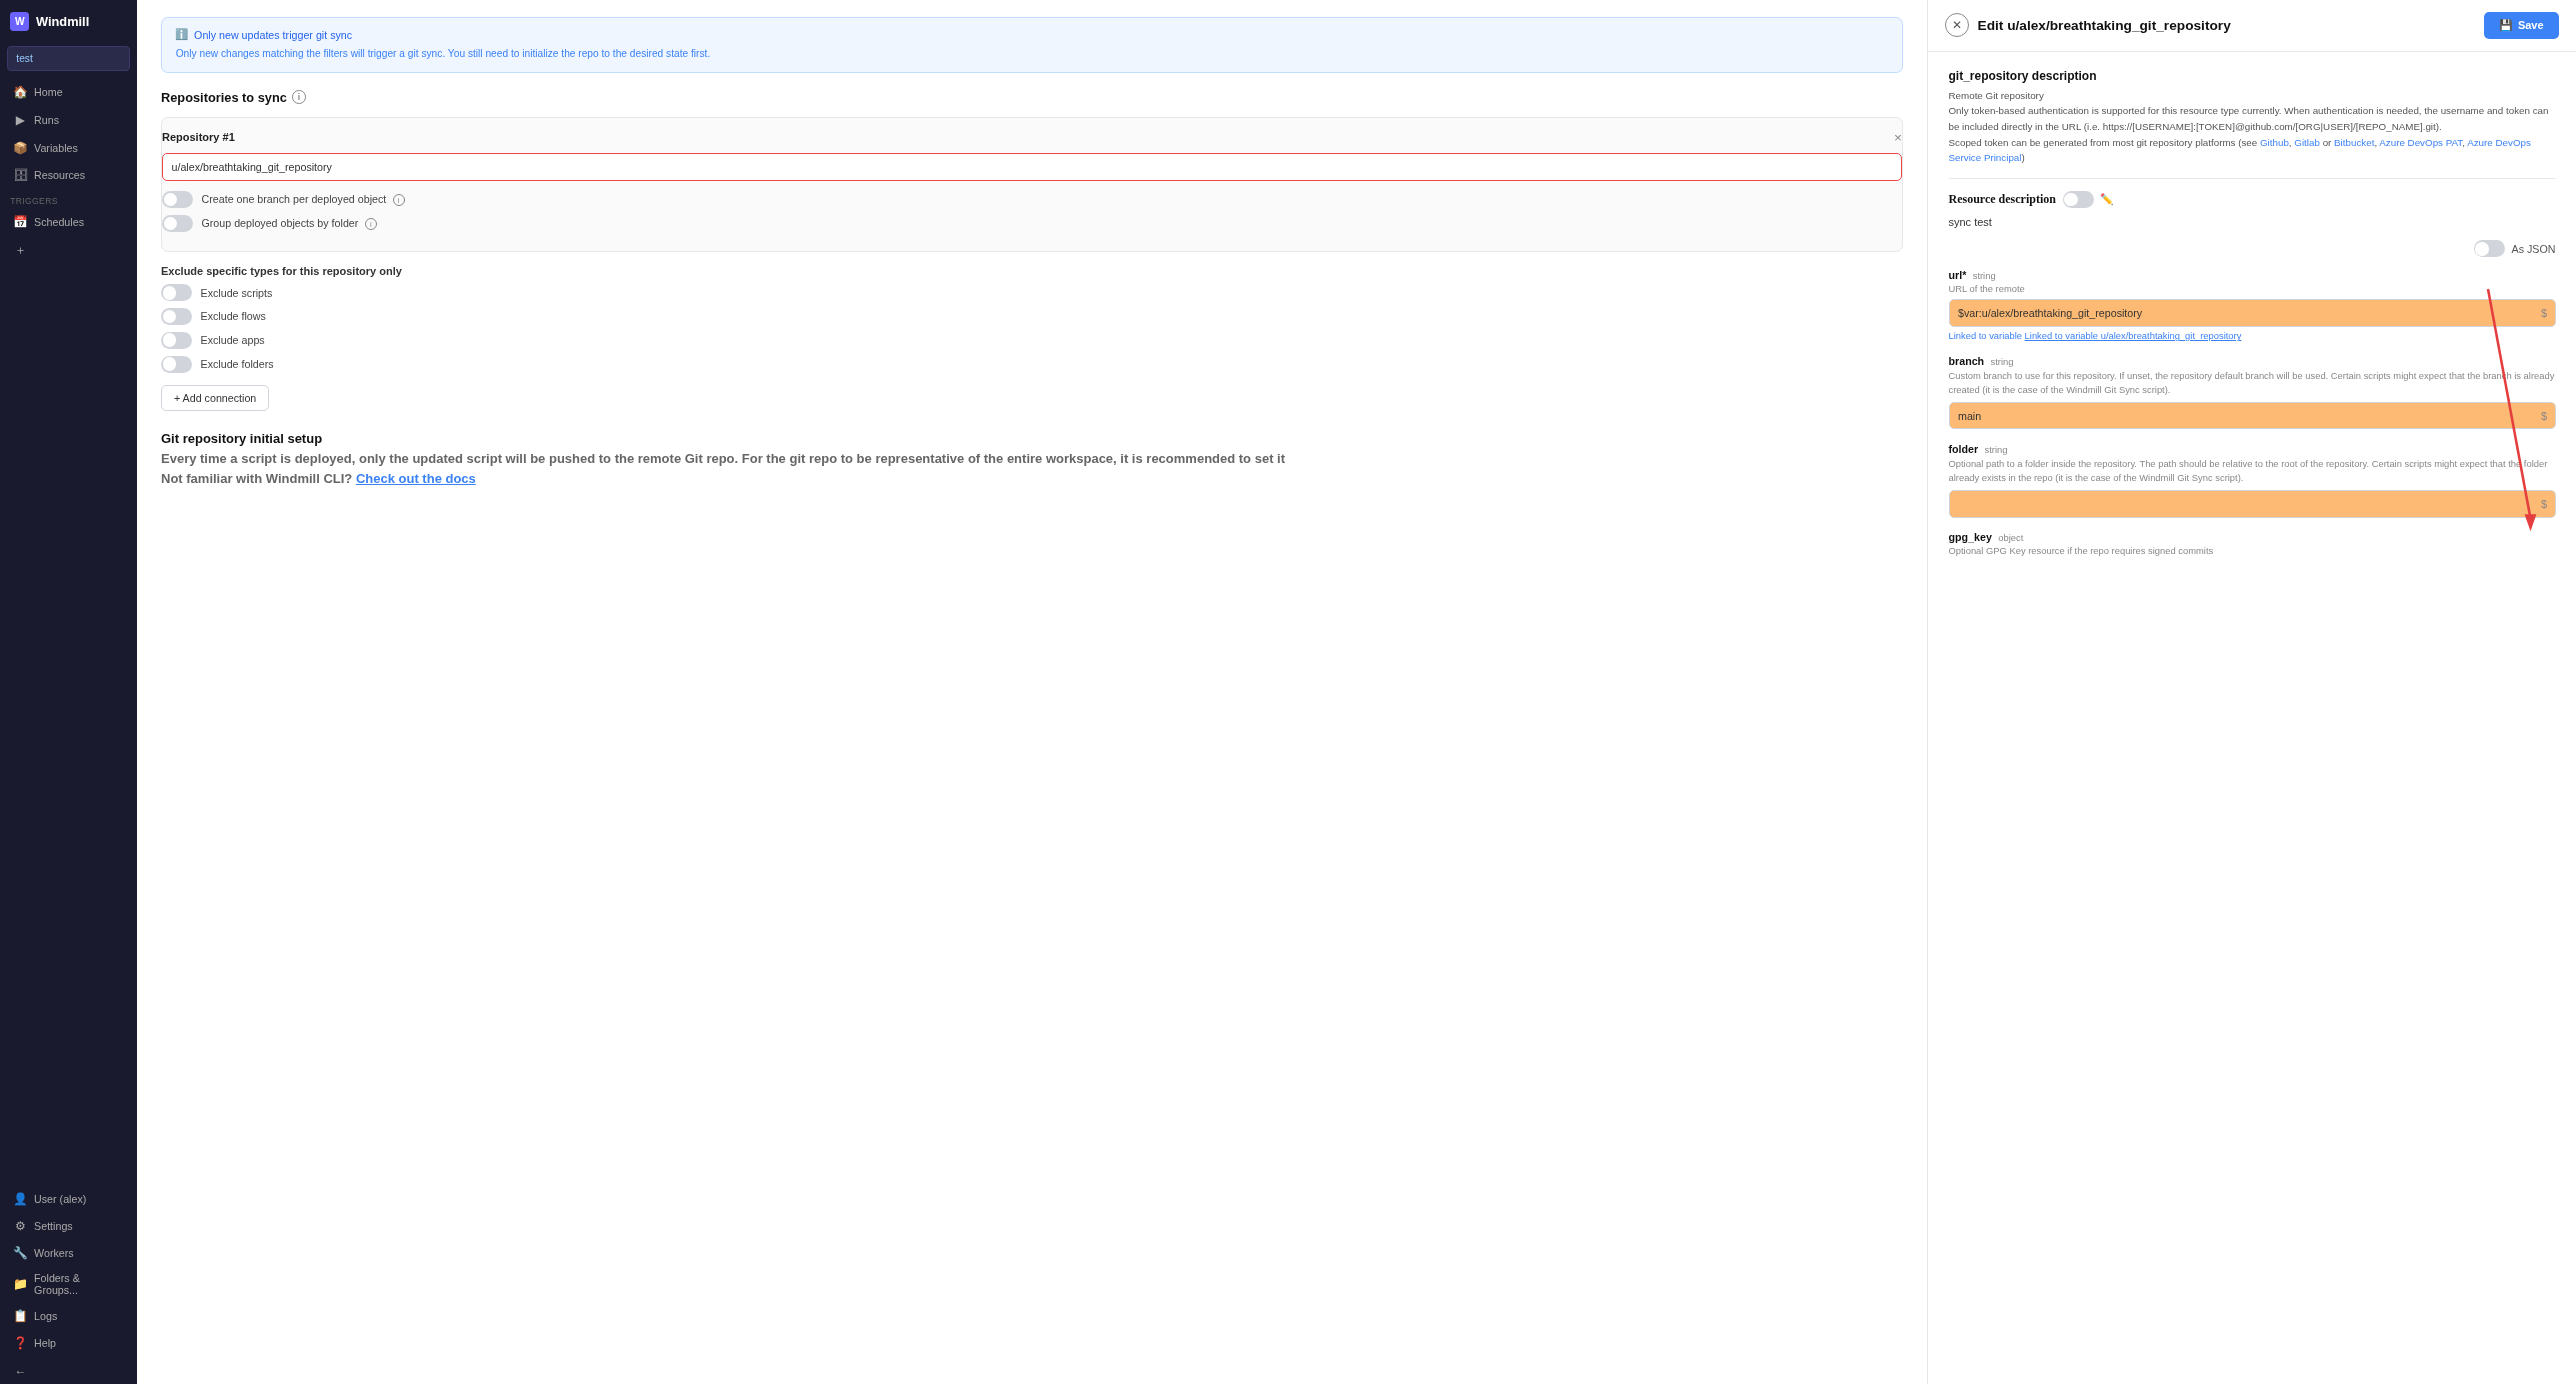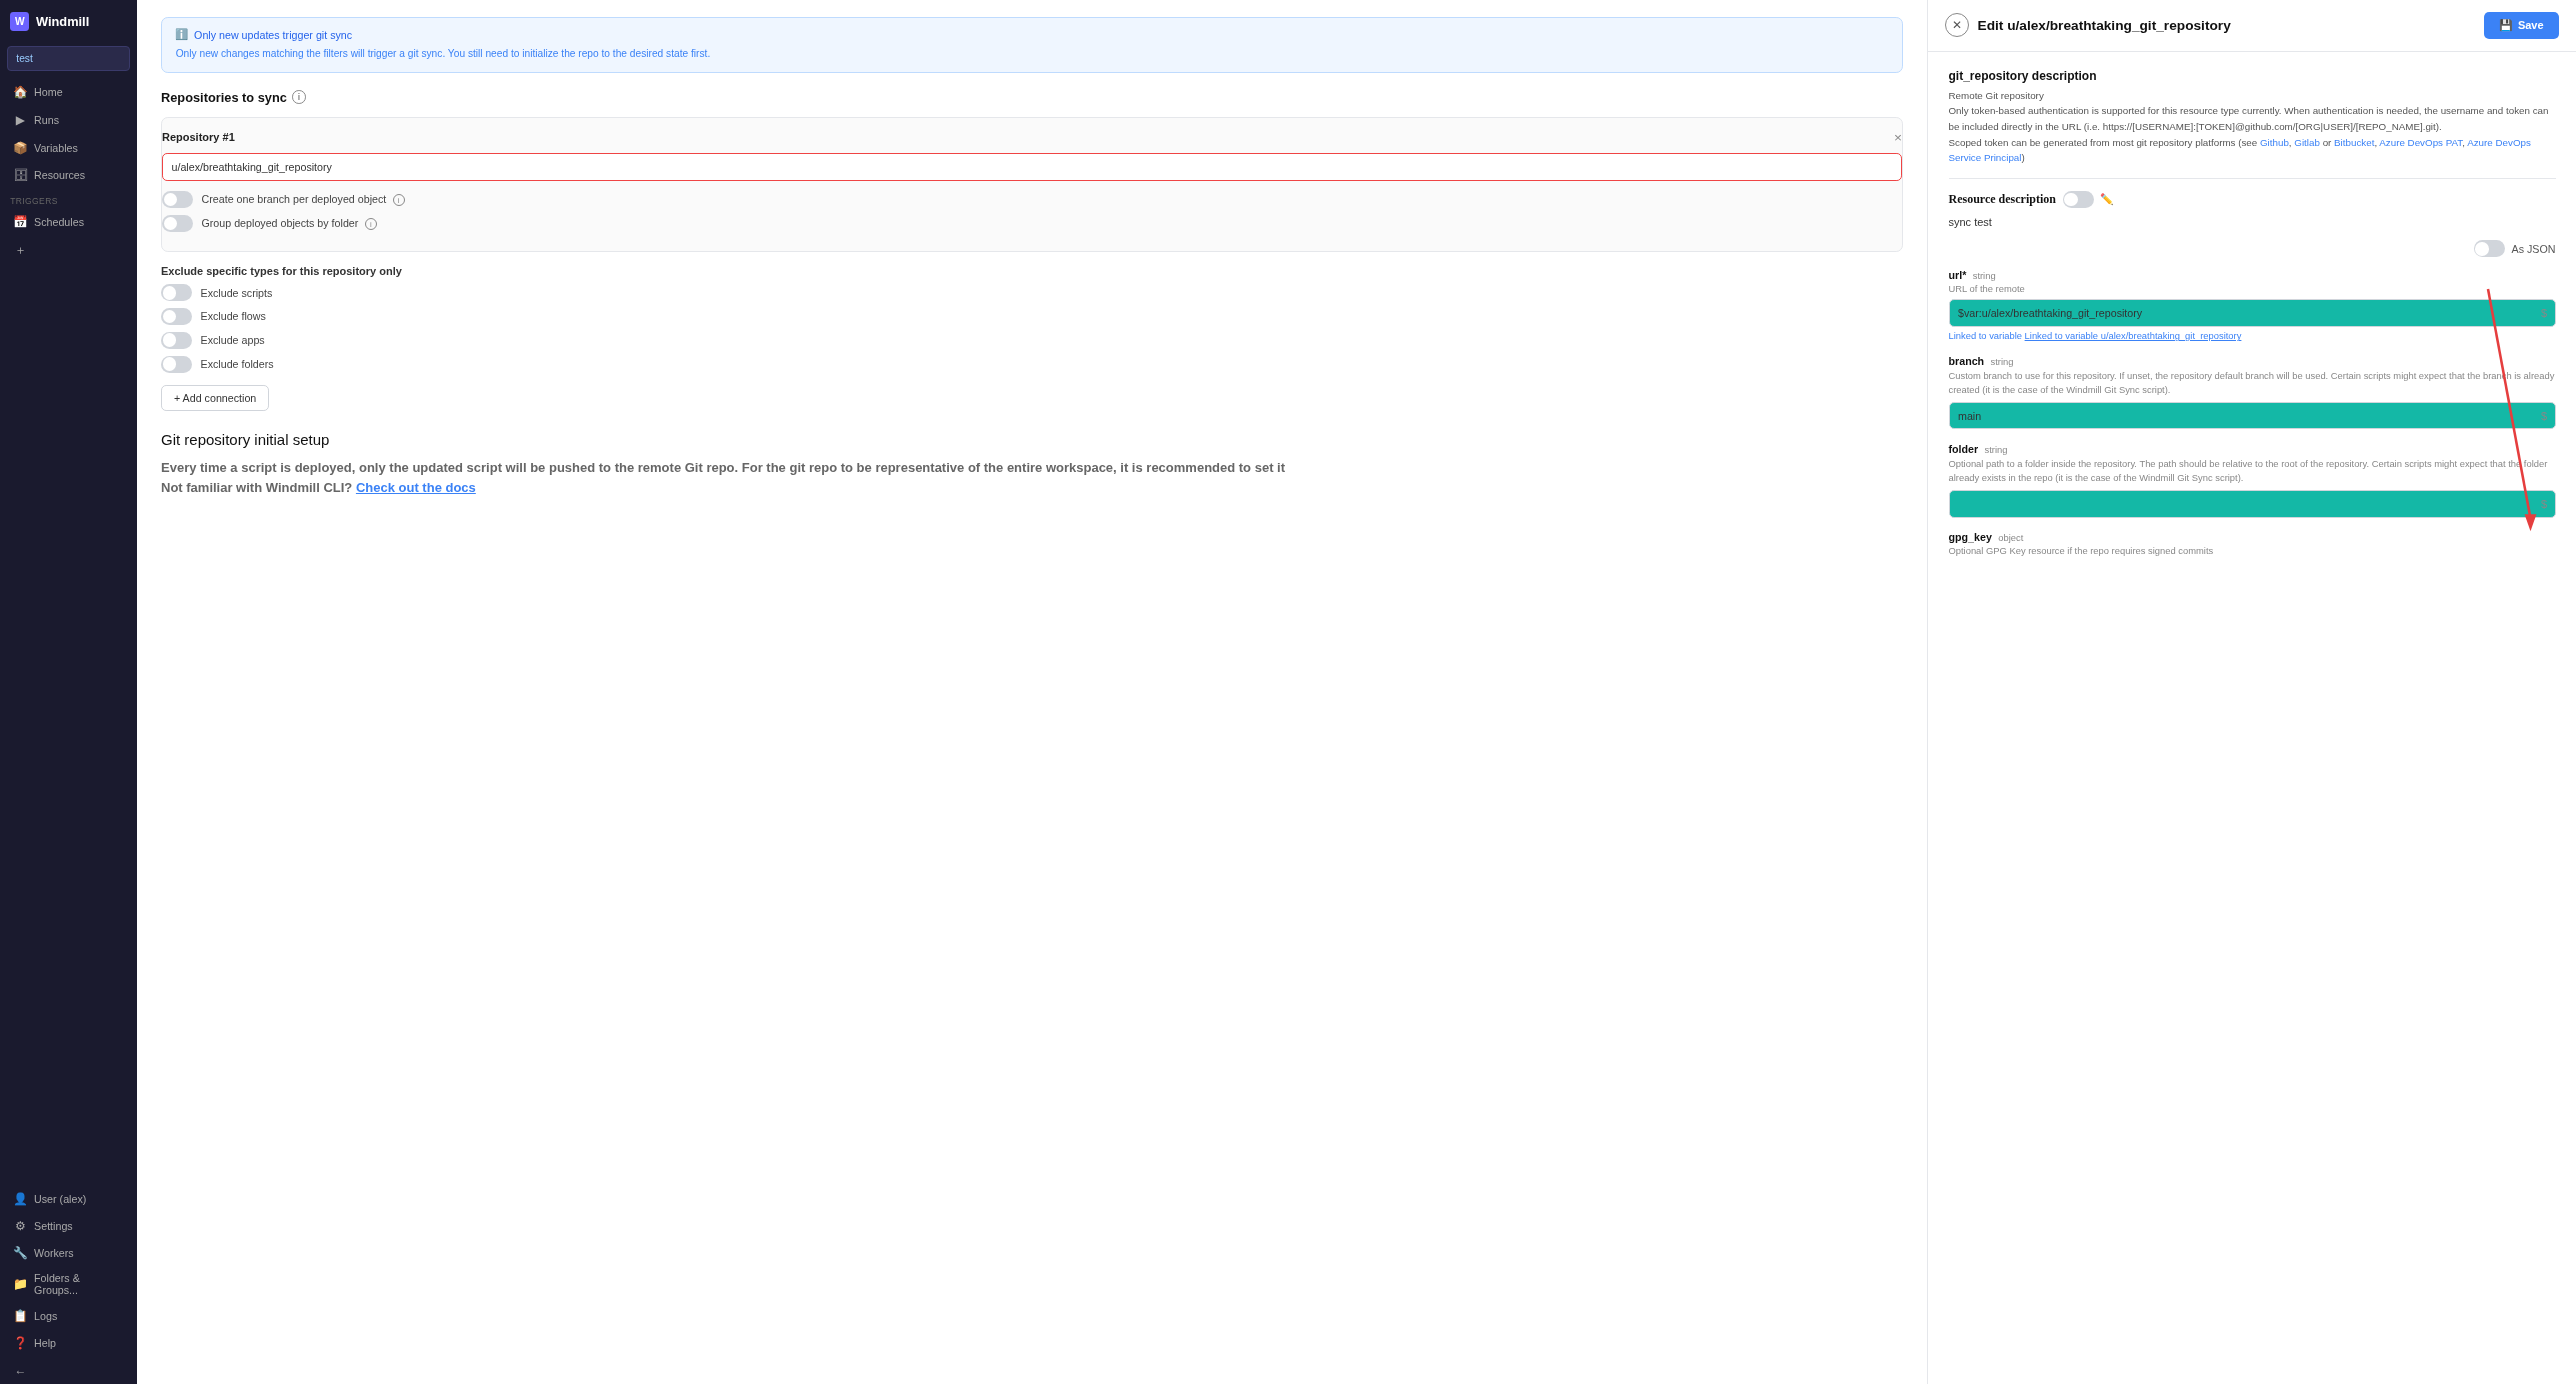--- a/index.html
+++ b/index.html
@@ -153,21 +153,21 @@
       border-radius: 5.1px;
       padding: 6px 12px;
       background: #fff;
       font-size: 10.7px;
       color: #333;
       cursor: pointer;
       margin-top: 12px;
     }
 
     .git-setup-section { margin-top: 20.5px; }
-    .git-setup-title { font-size: 15px; font-weight: 400; color: #111; margin-bottom: 10px; }
+    .git-setup-title { font-size: 13px; font-weight: 700; color: #111; margin-bottom: 3px; }
     .git-setup-desc { font-size: 13px; color: #666; line-height: 1.5; font-weight: bold; }
     .git-setup-desc a { color: #3b82f6; text-decoration: underline; }
 
     
     .right-panel {
       width: 649px;
       flex-shrink: 0;
       background: #fff;
       border-left: 0.9px solid #e5e7eb;
       display: flex;
@@ -234,21 +234,21 @@
     .field-label .type-label { font-weight: 400; color: #888; font-size: 9.4px; margin-left: 3.4px; }
     .field-sublabel { font-size: 9.4px; color: #888; margin-bottom: 5.1px; }
     .field-sublabel.long { font-size: 9.4px; color: #888; line-height: 1.5; margin-bottom: 5.1px; }
 
     .field-input {
       width: 100%; border: 0.9px solid #d1d5db;
       border-radius: 5.1px;
       padding: 6.8px 31px 6.8px 8.5px;
       font-size: 10.7px;
       color: #333;
-      background: #14b8a6;
+      background: #fdba74;
       position: relative;
     }
     .field-input-wrapper {
       position: relative;
       margin-bottom: 3.4px;
     }
     .field-input-wrapper .dollar-icon {
       position: absolute; right: 8.5px; top: 50%; transform: translateY(-50%);
       color: #888; font-size: 11px;
     }

